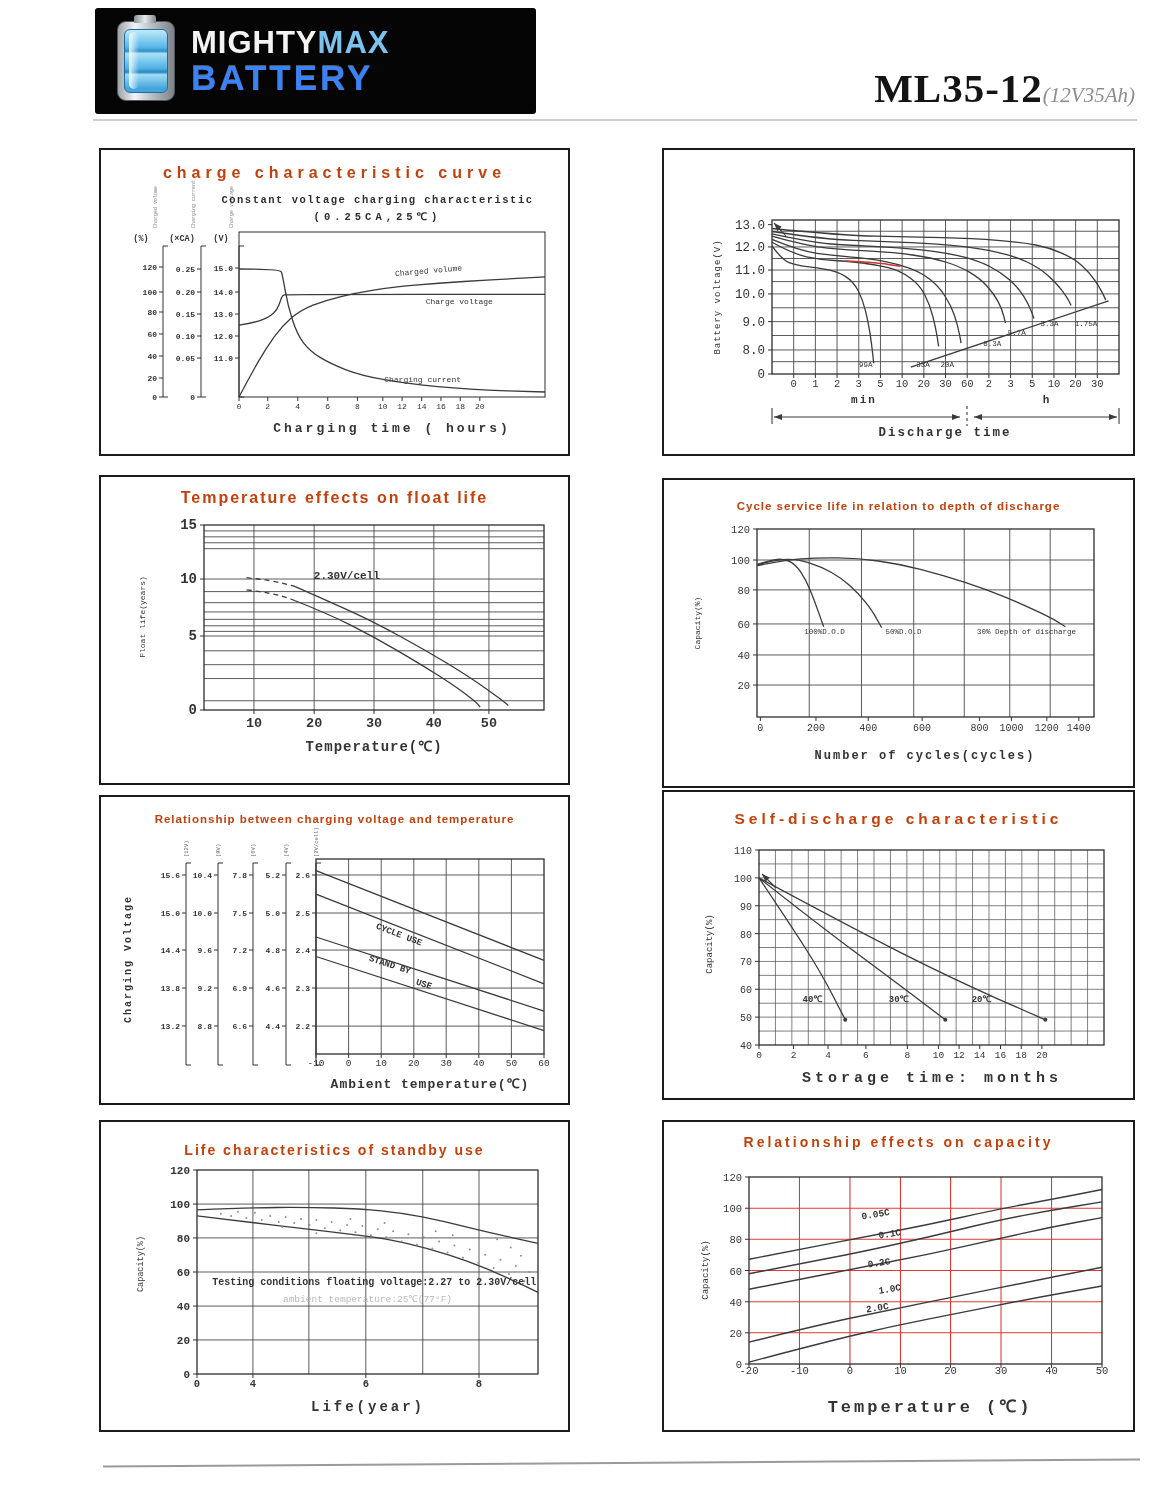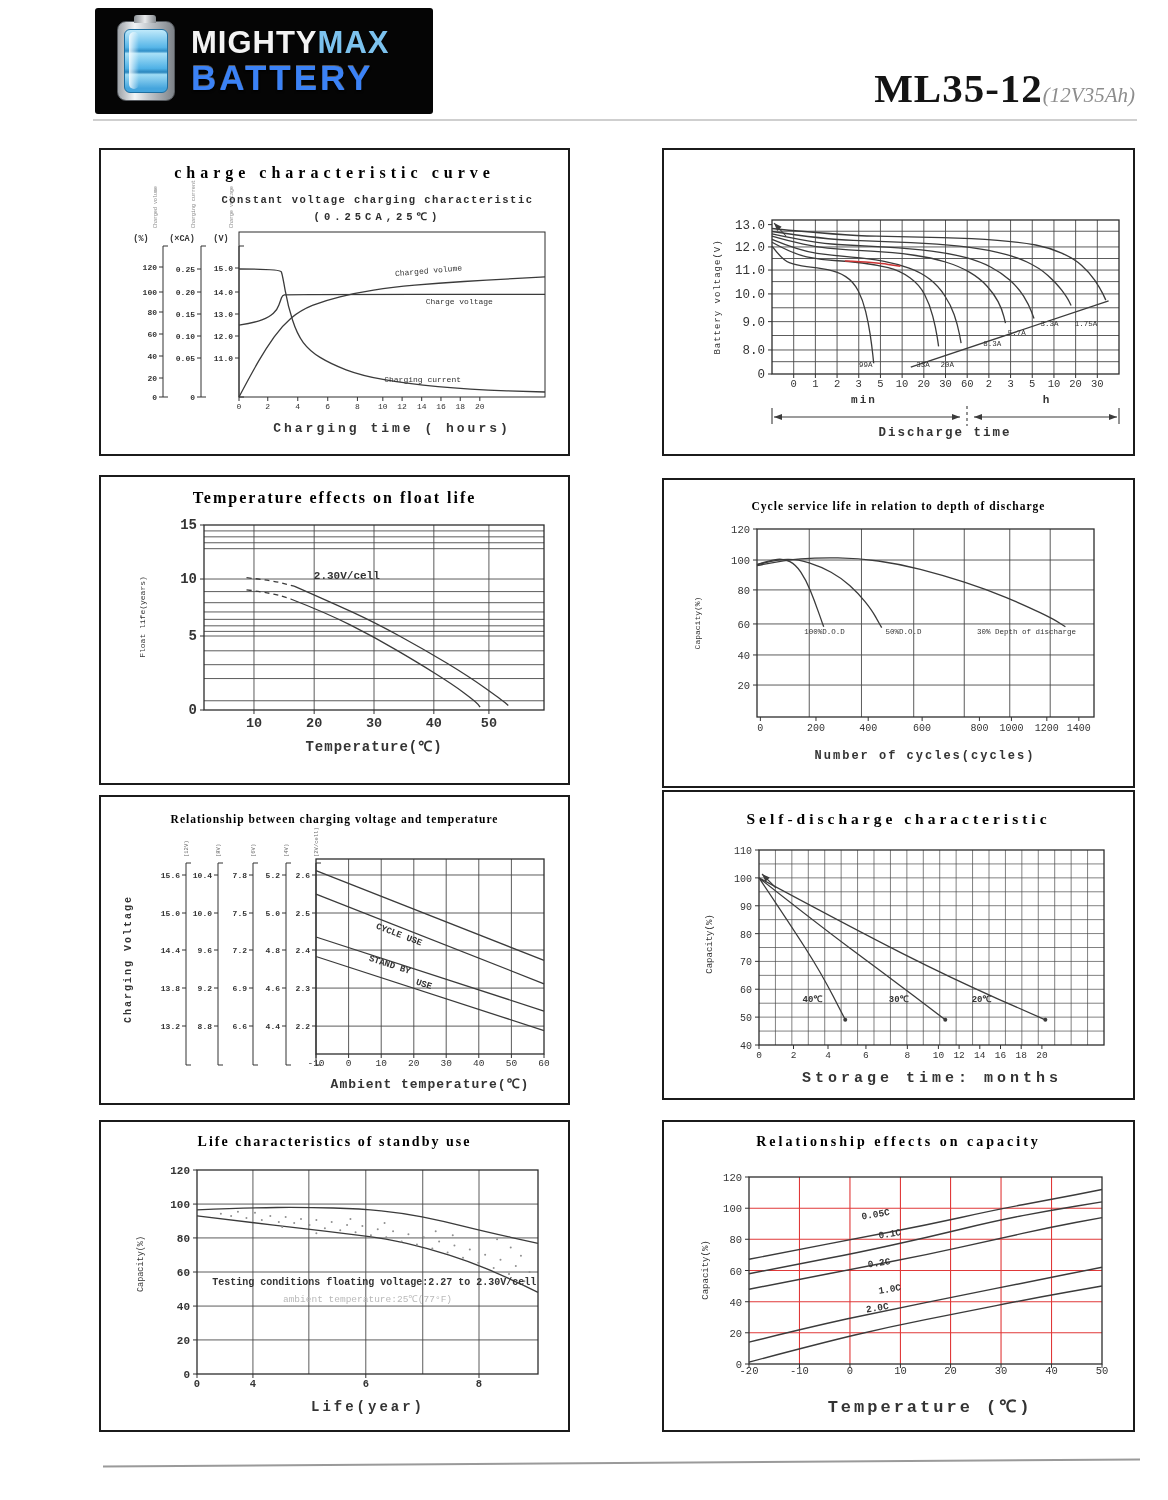--- a/index.html
+++ b/index.html
@@ -1,19 +1,19 @@
 <!DOCTYPE html>
 <html><head>
 <meta charset="utf-8">
 <style>
   html,body{margin:0;padding:0;background:#fff;}
   .page{position:relative;width:1168px;height:1500px;background:#fff;overflow:hidden;
         font-family:"Liberation Mono","DejaVu Sans Mono",monospace;color:#2e2e2e;}
   
-  .logo{position:absolute;left:95px;top:8px;width:338px;height:106px;background:#050505;
+  .logo{position:absolute;left:95px;top:8px;width:441px;height:106px;background:#050505;
         border-radius:3px;display:flex;align-items:center;}
   .batt{position:relative;width:56px;height:78px;margin-left:22px;
         background:linear-gradient(90deg,#9ea3a8,#f2f4f6 30%,#c2c7cc 55%,#7d8288);
         border-radius:9px;border:1px solid #55595e;}
   .batt:before{content:"";position:absolute;left:16px;top:-7px;width:22px;height:8px;
         background:linear-gradient(90deg,#8b9095,#e8eaec,#82878c);border-radius:3px 3px 0 0;}
   .batt-core{position:absolute;inset:7px 6px;border-radius:6px;overflow:hidden;
         background:linear-gradient(180deg,#bfe9fa 0%,#57b6e8 28%,#2f8ec7 34%,#a8e0f7 38%,#4fb1e6 62%,#2b86bd 68%,#9fdcf5 72%,#45a5dd 94%);
         border:1px solid #1d6ea0;}
   .batt-core:after{content:"";position:absolute;left:4px;top:2px;width:10px;height:92%;
@@ -25,22 +25,22 @@
         color:#3b82f6;text-shadow:0 2px 2px rgba(0,0,0,.7),0 -1px 0 #ffffff55;margin-top:2px;}
   .model{position:absolute;right:33px;top:64px;font-family:"Liberation Serif",serif;white-space:nowrap;text-align:center;}
   .model .num{font-weight:700;font-size:41px;color:#141414;letter-spacing:1px;}
   .model .cap{font-style:italic;font-size:21px;color:#8d8d8d;}
   .hdr-rule{position:absolute;left:93px;top:119px;width:1044px;height:2px;background:#cfcfcf;}
   .footer-rule{position:absolute;left:103px;top:1462px;width:1037px;height:2px;background:#9a9a9a;
         transform:rotate(-0.4deg);}
   
   .panel{position:absolute;box-sizing:border-box;border:2px solid #1b1b1b;background:#fff;}
   .panel svg{position:absolute;inset:0;width:100%;height:100%;}
-  .ct{position:absolute;left:0;right:0;margin:0;text-align:center;font-weight:700;color:#000000;
-      font-family:Liberation Serif, serif;}
+  .ct{position:absolute;left:0;right:0;margin:0;text-align:center;font-weight:700;color:#c2410c;
+      font-family:Liberation Sans, sans-serif;}
   .subt{position:absolute;left:90px;right:4px;top:44px;text-align:center;font-weight:700;}
   .subt .s1{font-size:10.5px;letter-spacing:1.5px;}
   .subt .s2{font-size:10.5px;letter-spacing:4px;margin-top:3px;}
 </style>
 </head>
 <body>
 
 <div class="page">
 
   <div class="logo">
@@ -652,21 +652,21 @@
         <circle cx="351.75" cy="113.28" r="1" fill="#8f8f8f"></circle>
         <circle cx="283.55" cy="101.03999999999999" r="1" fill="#8f8f8f"></circle>
         <circle cx="249.45000000000002" cy="96.96000000000001" r="1" fill="#8f8f8f"></circle>
         <circle cx="215.35" cy="111.24000000000001" r="1" fill="#8f8f8f"></circle>
         <circle cx="181.25" cy="105.12" r="1" fill="#8f8f8f"></circle>
         <text x="273.32" y="163.26" fill="#343434" font-size="10px" text-anchor="middle" font-family="&quot;Liberation Mono&quot;,&quot;DejaVu Sans Mono&quot;,monospace" font-weight="700">Testing conditions floating voltage:2.27 to 2.30V/cell</text>
         <text x="266.5" y="179.58" fill="#b9b9b9" font-size="9.5px" text-anchor="middle" font-family="&quot;Liberation Mono&quot;,&quot;DejaVu Sans Mono&quot;,monospace">ambient temperature:25℃(77°F)</text>
         <text x="42" y="142" fill="#343434" font-size="8.5px" text-anchor="middle" font-family="&quot;Liberation Mono&quot;,&quot;DejaVu Sans Mono&quot;,monospace" transform="rotate(-90 42 142)">Capacity(%)</text>
         <text x="267" y="289" fill="#343434" font-size="14px" text-anchor="middle" font-family="&quot;Liberation Mono&quot;,&quot;DejaVu Sans Mono&quot;,monospace" font-weight="700" letter-spacing="3px">Life(year)</text>
       </svg>
-    <h2 class="ct" style="top:12px;font-size:14px;letter-spacing:2px">Life characteristics of standby use</h2>
+    <h2 class="ct" style="top:20px;font-size:14px;letter-spacing:2px">Life characteristics of standby use</h2>
   </section>
 
   <section class="panel" style="left:662px;top:1120px;width:473px;height:312px">
     <svg viewBox="0 0 469 308" preserveAspectRatio="none">
         <line x1="85" y1="86.229" x2="438" y2="86.229" stroke="#e03838" stroke-width="1.1"></line>
         <line x1="85" y1="117.271" x2="438" y2="117.271" stroke="#e03838" stroke-width="1.1"></line>
         <line x1="85" y1="148.5" x2="438" y2="148.5" stroke="#e03838" stroke-width="1.1"></line>
         <line x1="85" y1="179.729" x2="438" y2="179.729" stroke="#e03838" stroke-width="1.1"></line>
         <line x1="85" y1="210.771" x2="438" y2="210.771" stroke="#e03838" stroke-width="1.1"></line>
         <line x1="135.47899999999998" y1="55" x2="135.47899999999998" y2="242" stroke="#e03838" stroke-width="1.1"></line>

